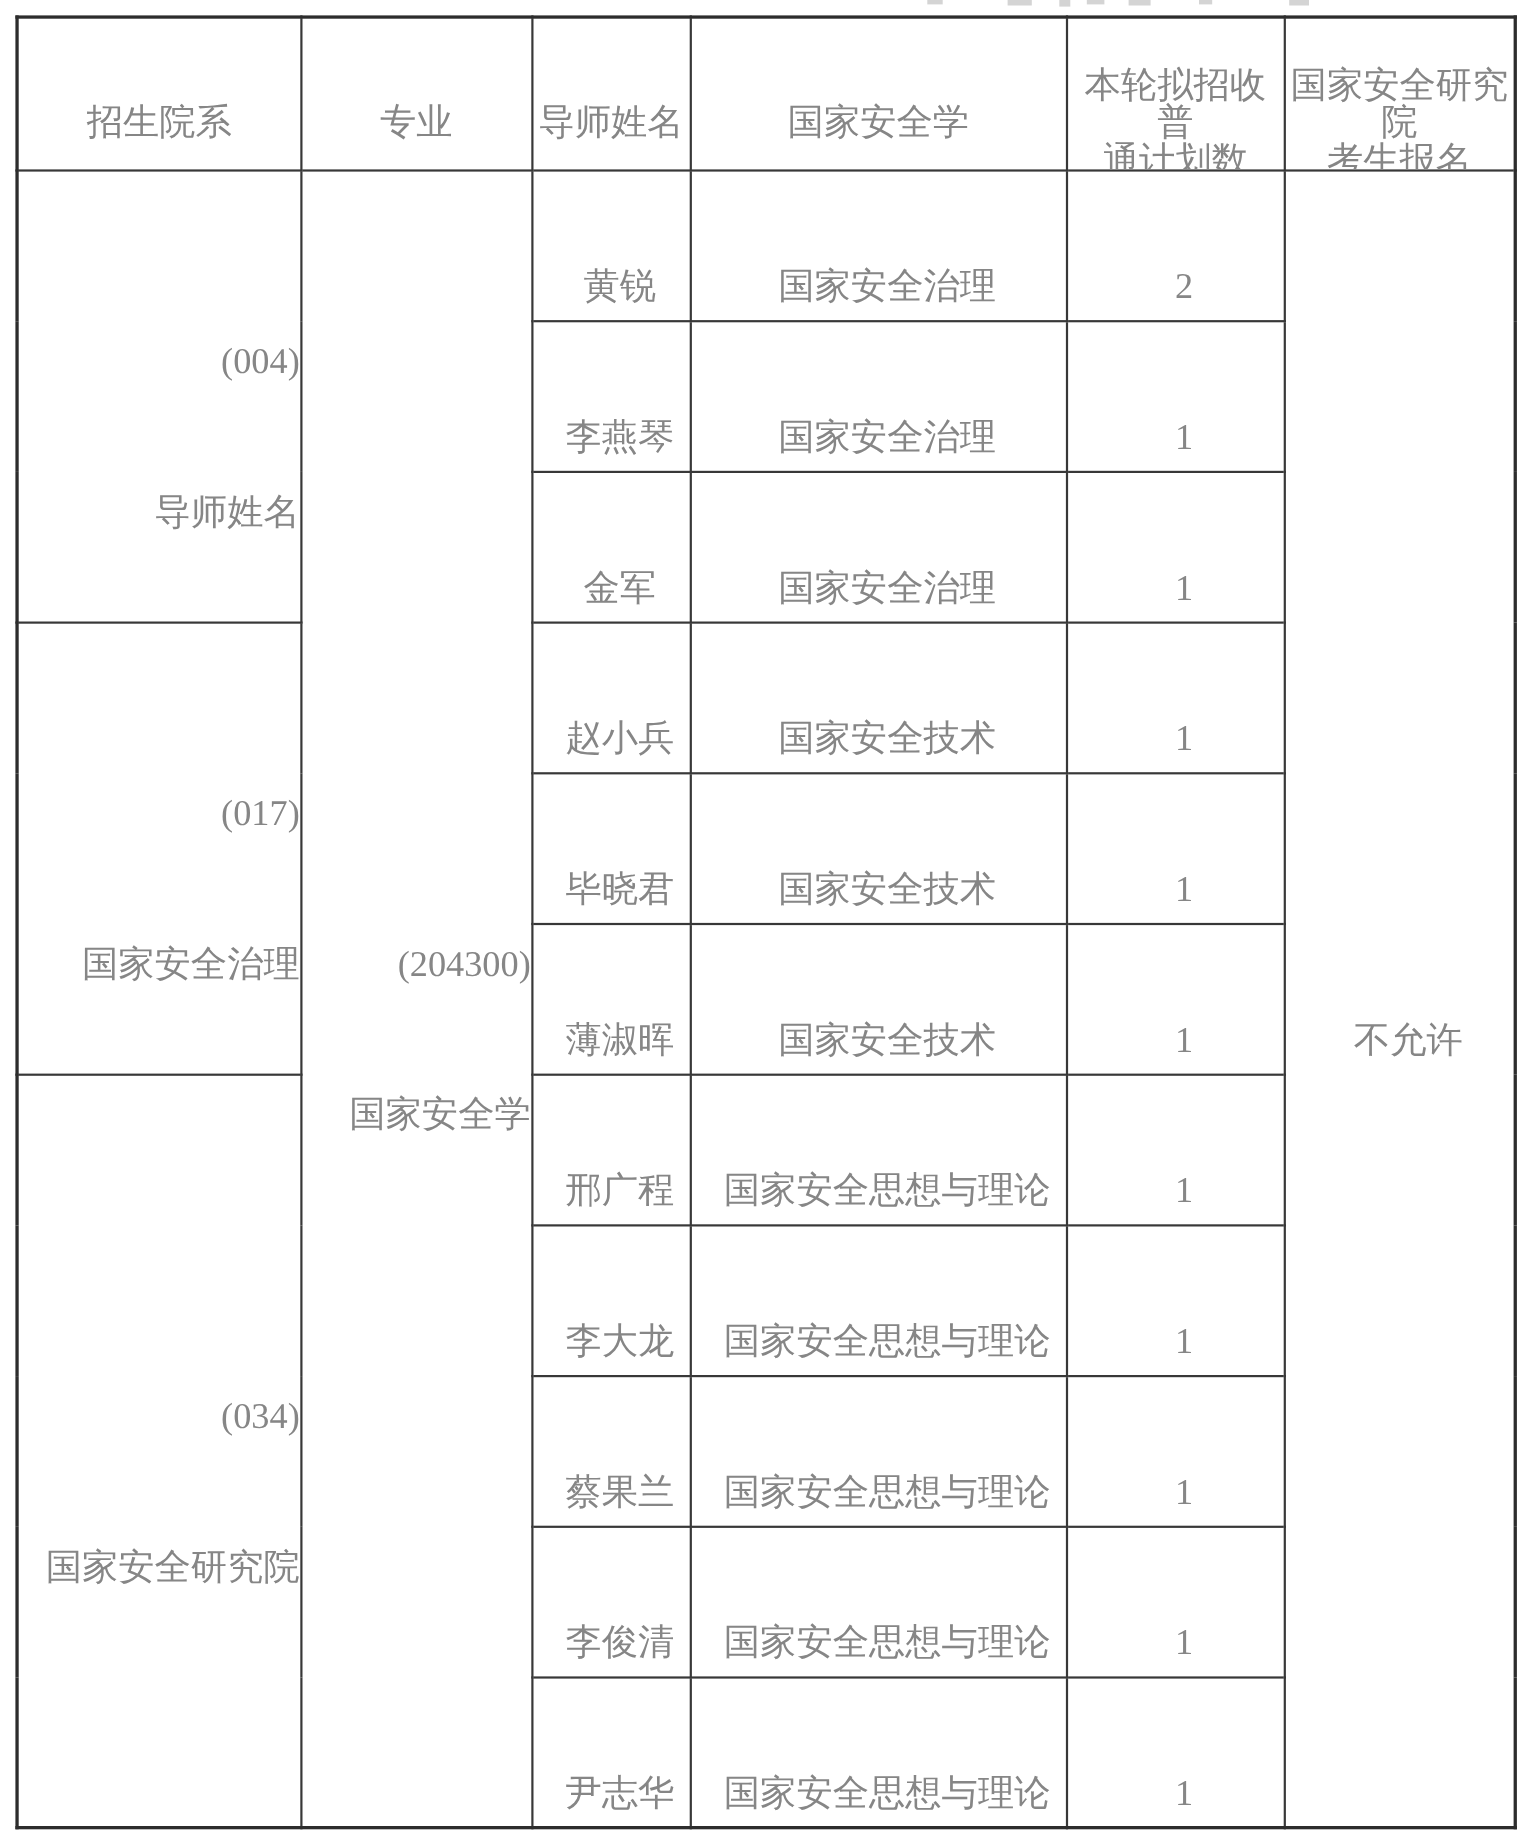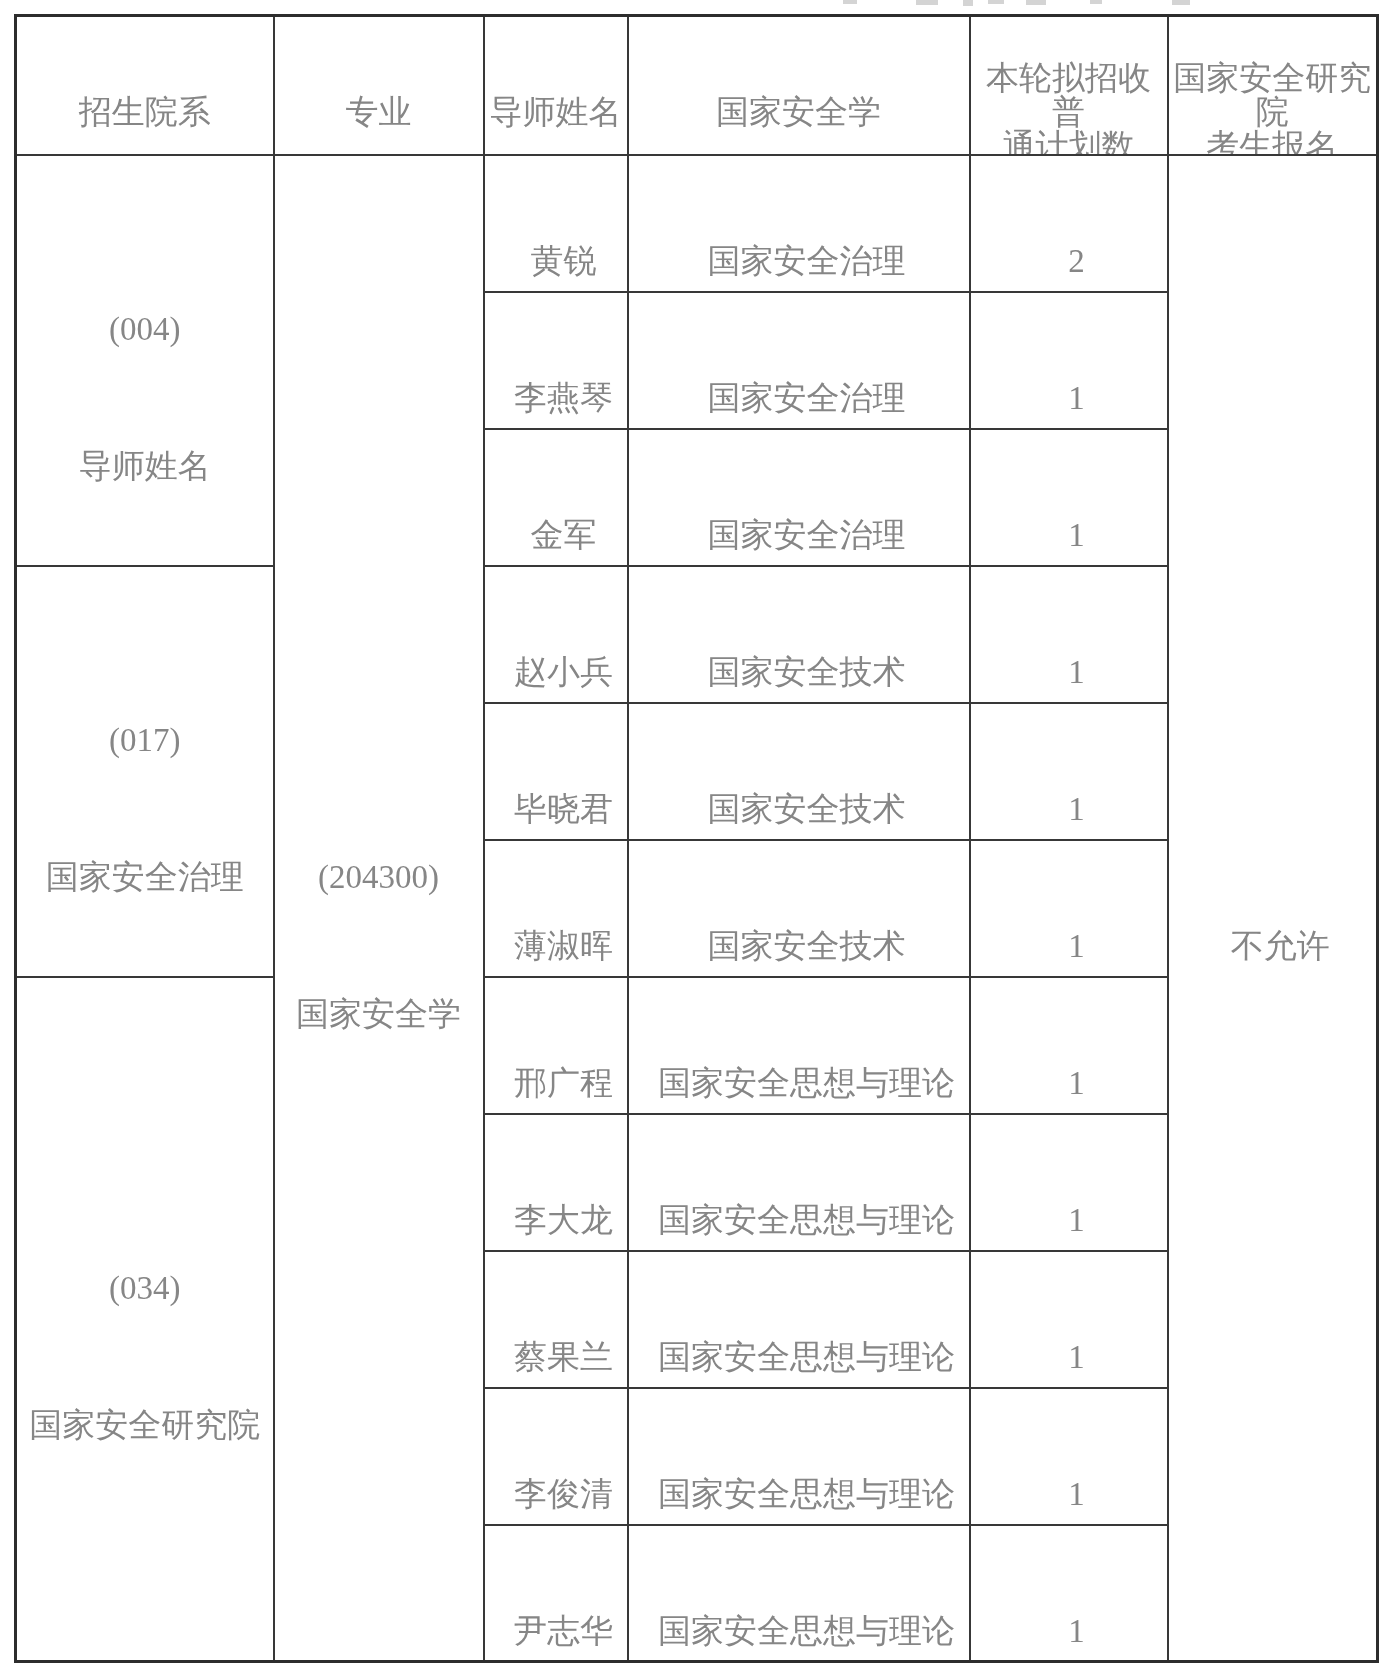--- a/index.html
+++ b/index.html
@@ -34,21 +34,21 @@
     font-size: 33px;
     font-weight: normal;
     overflow: hidden;
   }
   tr.hdr    { height: 139px; }
   tr.datarow{ height: 137px; }
 
   
   .hc   { transform: translateY(27px); line-height: 34px; }
   .cc   { transform: translateY(38px); line-height: 40px; margin-left: 16px; }
-  .big  { transform: translateY(38px); line-height: 137px; } 
+  .big  { transform: translateY(38px); line-height: 137px; text-align: right; } 
   .line { display: block; }
   .line:empty { display: none; }
 </style>
 </head>
 <body>
 
 <div class="page">
 
   <div class="artifact">
     <i style="left:843px;  width:14px; height:4px;"></i>

